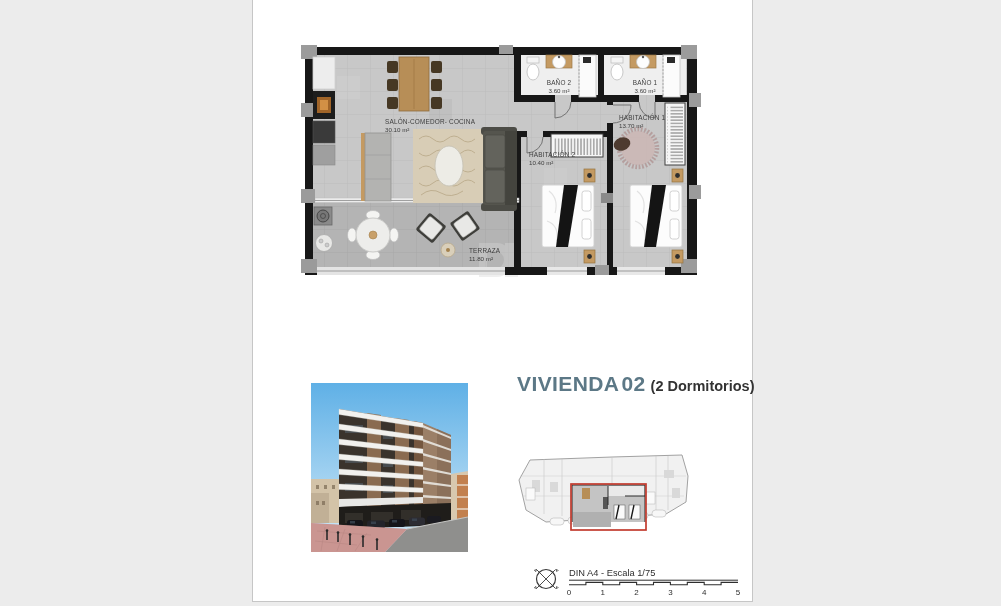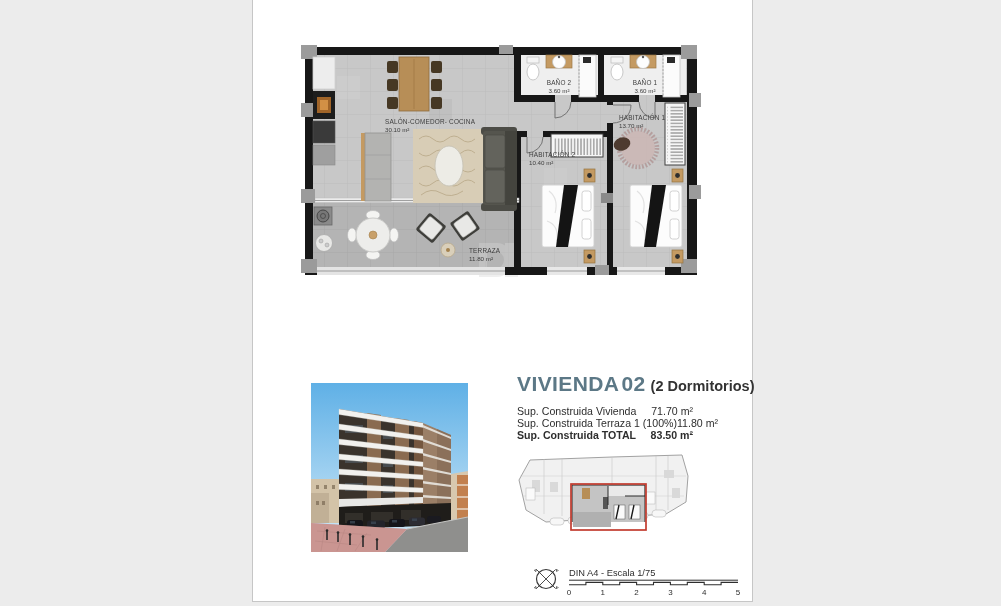--- a/index.html
+++ b/index.html
@@ -368,34 +368,20 @@
             <circle cx="52" cy="153.5" r="1.3"></circle>
           <circle cx="66" cy="156.5" r="1.3"></circle>
         </g>
       </g>
     </svg>
 
     <div class="details">
       <h1>
         <span class="main" style="color: rgb(92, 120, 134);">VIVIENDA</span><span class="main num" style="color: rgb(92, 120, 134);">02</span><span class="sub">(2 Dormitorios)</span>
       </h1>
-      <div class="arearows">
-        <div class="arearow">
-          <span class="lbl">Sup. Construida Vivienda</span>
-          <span class="val">71.70 m²</span>
-        </div>
-        <div class="arearow">
-          <span class="lbl">Sup. Construida Terraza 1 (100%)</span>
-          <span class="val">11.80 m²</span>
-        </div>
-        <div class="arearow total">
-          <span class="lbl">Sup. Construida TOTAL</span>
-          <span class="val">83.50 m²</span>
-        </div>
-      </div>
     </div>
 
     <svg class="abs" style="left:263px;top:452px" width="175" height="92" viewBox="0 0 175 92">
       <polygon points="14,8 96,5 166,3 172,24 170,50 150,62 120,64 96,66 60,68 30,70 10,58 3,28" fill="#f1f1f1" stroke="#a2a2a2" stroke-width="1"></polygon>
       <g stroke="#c6c6c6" stroke-width=".6">
         <path d="M28,7 V62 M46,7 V64 M96,5 V66 M140,4 V62 M152,4 V58"></path>
         <path d="M4,24 H170 M6,44 H168" opacity=".7"></path>
       </g>
       <g fill="#d9d9d9">
         <rect x="16" y="28" width="8" height="12"></rect>

